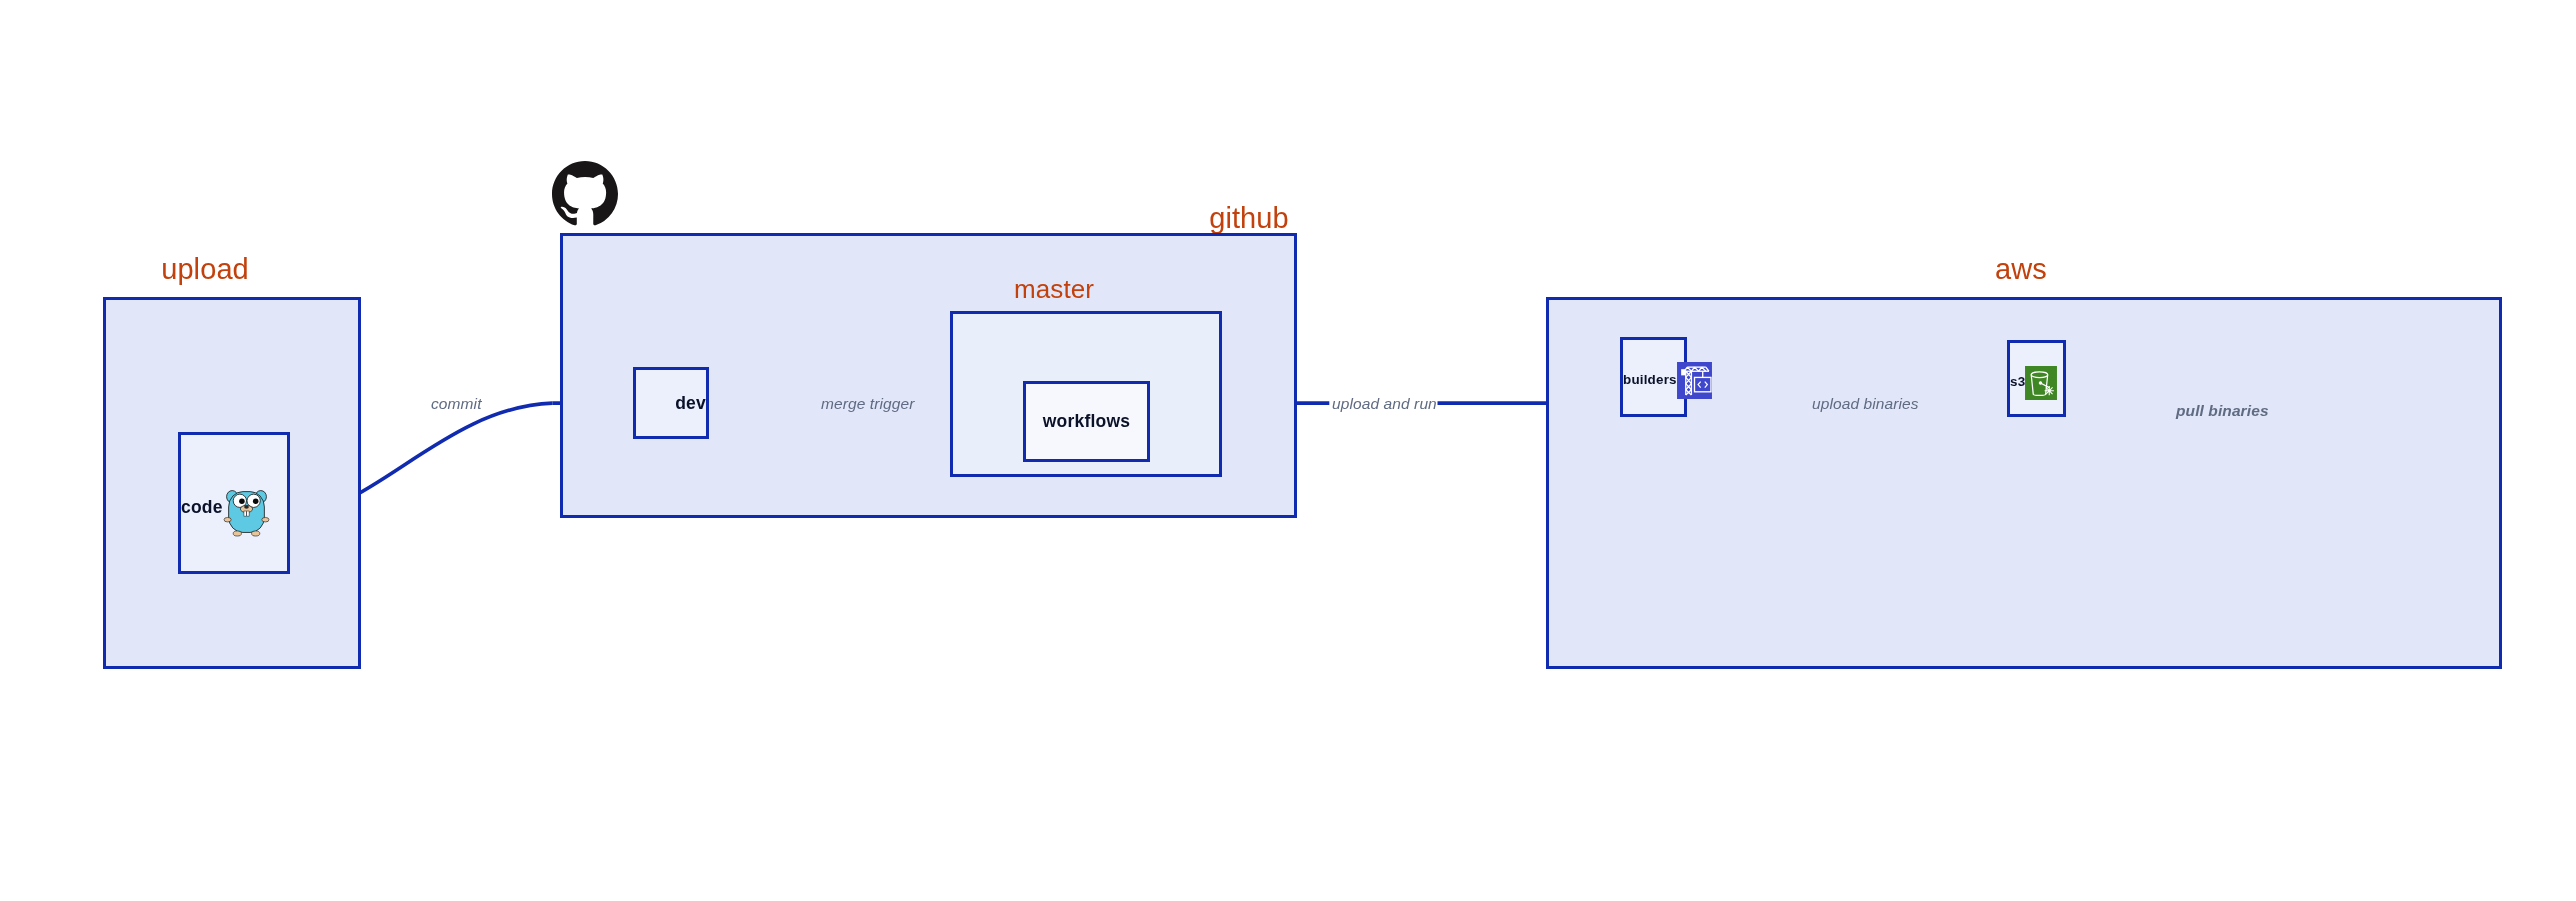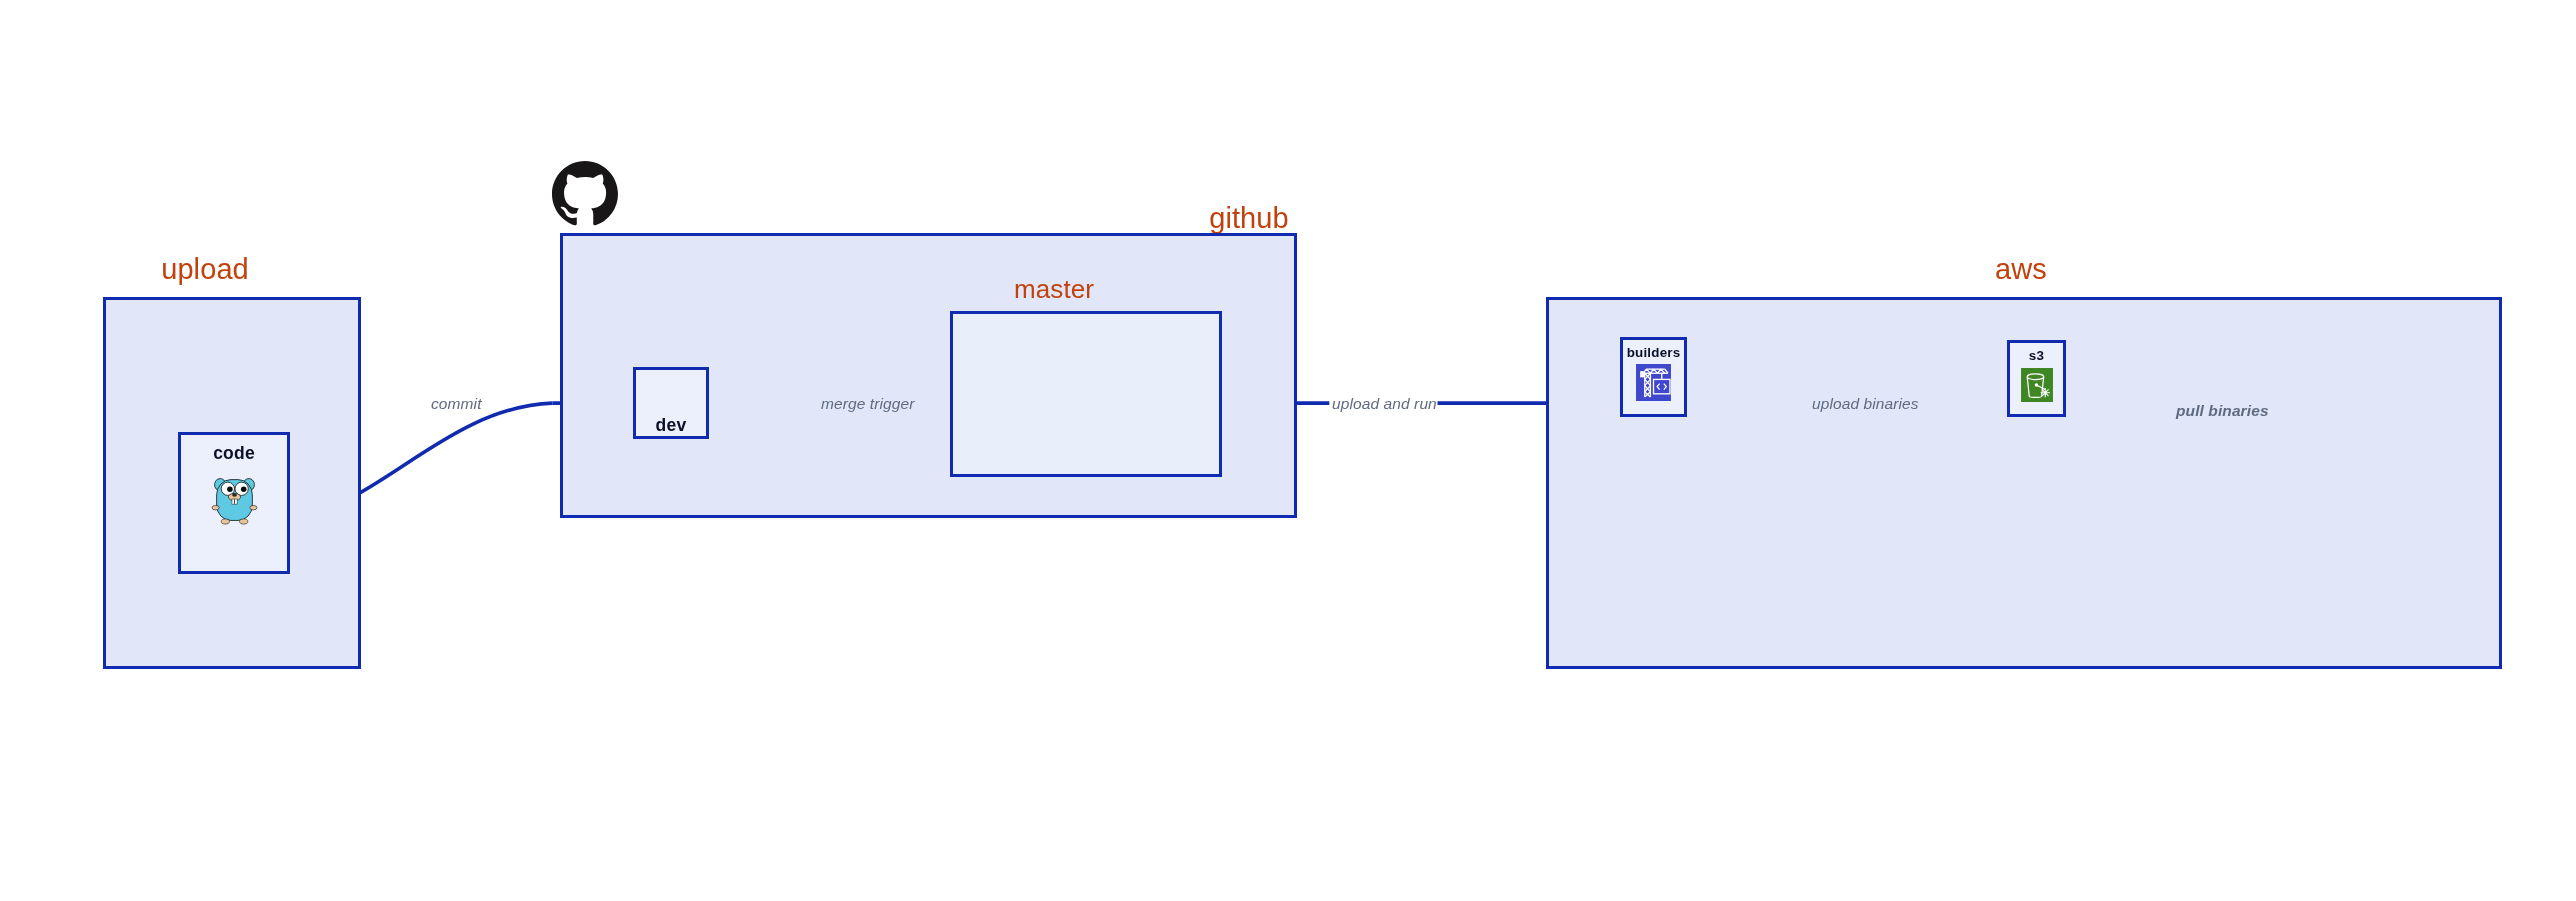--- a/index.html
+++ b/index.html
@@ -41,21 +41,20 @@
     letter-spacing: 0.1px;
   }
 
   
   .node {
     position: absolute;
     background: #EBF0FC;
     border: 3.6px solid #102BB0;
     box-sizing: border-box;
     display: flex;
-    flex-direction: column;
     align-items: center;
   }
   .node.white { background: #F6F8FE; }
   .node-label {
     color: #0B1129;
     font-size: 17.5px;
     font-weight: bold;
     white-space: nowrap;
     letter-spacing: 0.2px;
   }
@@ -178,20 +177,23 @@
   <div class="group-title" style="left:1249px; top:202px; transform:translateX(-50%);">github</div>
   <div class="group" style="left:560px; top:233px; width:737px; height:285px;"></div>
 
   <div class="node" style="left:633px; top:367px; width:76px; height:72px; justify-content:flex-end;">
     <div class="node-label">dev</div>
   </div>
 
   <div class="group-title" style="left:1054px; top:274px; transform:translateX(-50%); font-size:26px;">master</div>
   <div class="group sub" style="left:950px; top:311px; width:272px; height:166px;"></div>
 
+  <div class="node white" style="left:1023px; top:381px; width:127px; height:81px; justify-content:center;">
+    <div class="node-label">workflows</div>
+  </div>
 
   <div class="group-title" style="left:2021px; top:253px; transform:translateX(-50%);">aws</div>
   <div class="group" style="left:1546px; top:297px; width:956px; height:372px;"></div>
 
   <div class="node" style="left:1620px; top:337px; width:67px; height:80px;">
   </div>
   <div class="node" style="left:1620px; top:337px; width:67px; height:80px; padding-top:5.2px;">
     <div class="node-label" style="font-size:13.4px;">builders</div>
     <span class="node-icon" style="margin-top:4.1px;">
       <svg width="35" height="37" viewBox="0 0 68 72" xmlns="http://www.w3.org/2000/svg">

